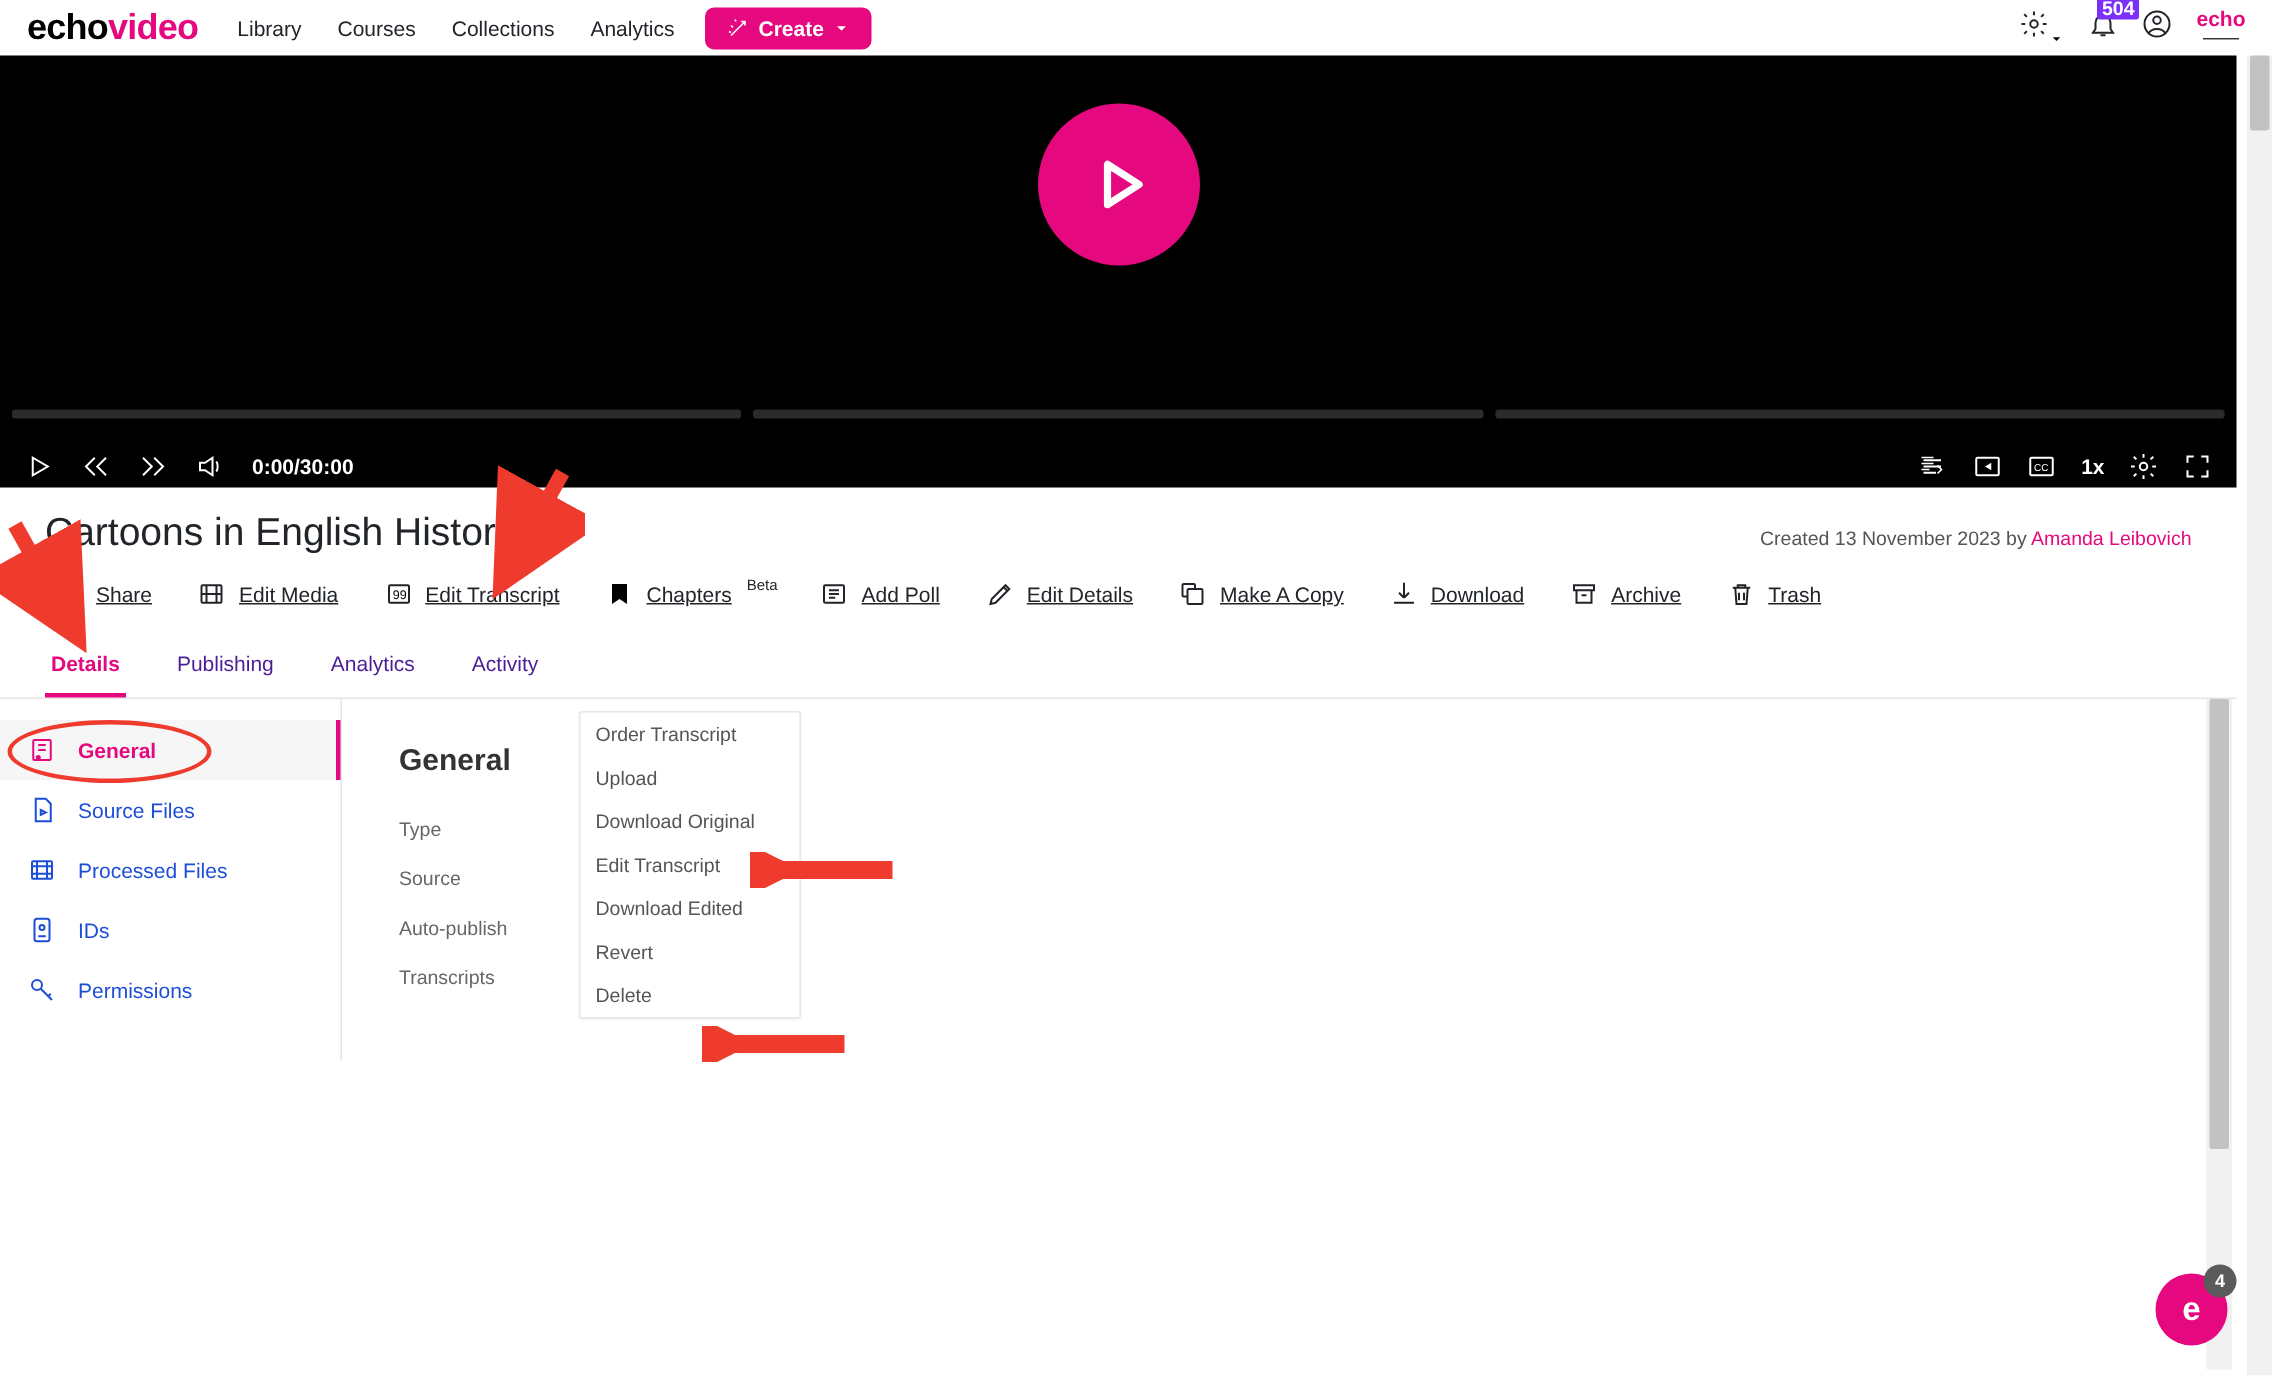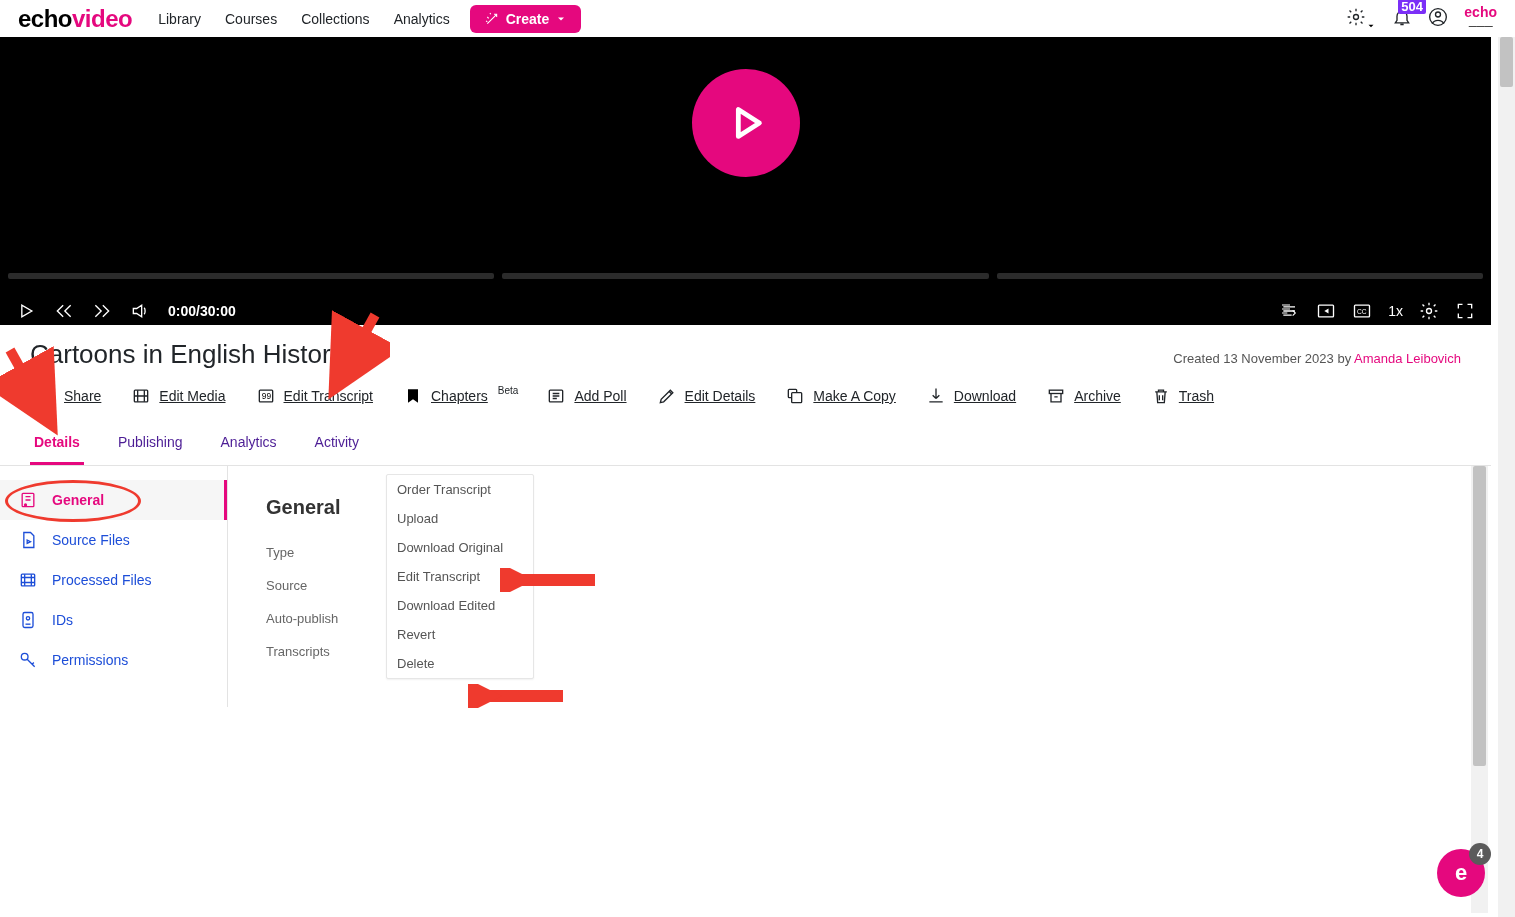--- a/index.html
+++ b/index.html
@@ -174,21 +174,21 @@
             <rect x="3" y="5" width="18" height="14" rx="1"></rect>
             <path d="M10 12l5-3v6z" fill="#fff" stroke="none"></path>
           </svg>
         </span>
       <span class="pico">
           <svg class="svgico w" viewBox="0 0 24 24">
             <rect x="3" y="5" width="18" height="14" rx="1"></rect>
             <text x="6" y="16" font-size="8" fill="#fff" stroke="none" font-family="Arial">CC</text>
           </svg>
         </span>
-      <span style="font-weight:400">1x</span>
+      <span style="font-weight:700">1x</span>
       <span class="pico">
           <svg class="svgico w" viewBox="0 0 24 24">
             <circle cx="12" cy="12" r="3"></circle>
             <path d="M12 2v3M12 19v3M4.2 4.2l2.1 2.1M17.7 17.7l2.1 2.1M2 12h3M19 12h3M4.2 19.8l2.1-2.1M17.7 6.3l2.1-2.1"></path>
           </svg>
         </span>
       <span class="pico">
           <svg class="svgico w" viewBox="0 0 24 24">
             <path d="M4 9V4h5M20 9V4h-5M4 15v5h5M20 15v5h-5"></path>
           </svg>

